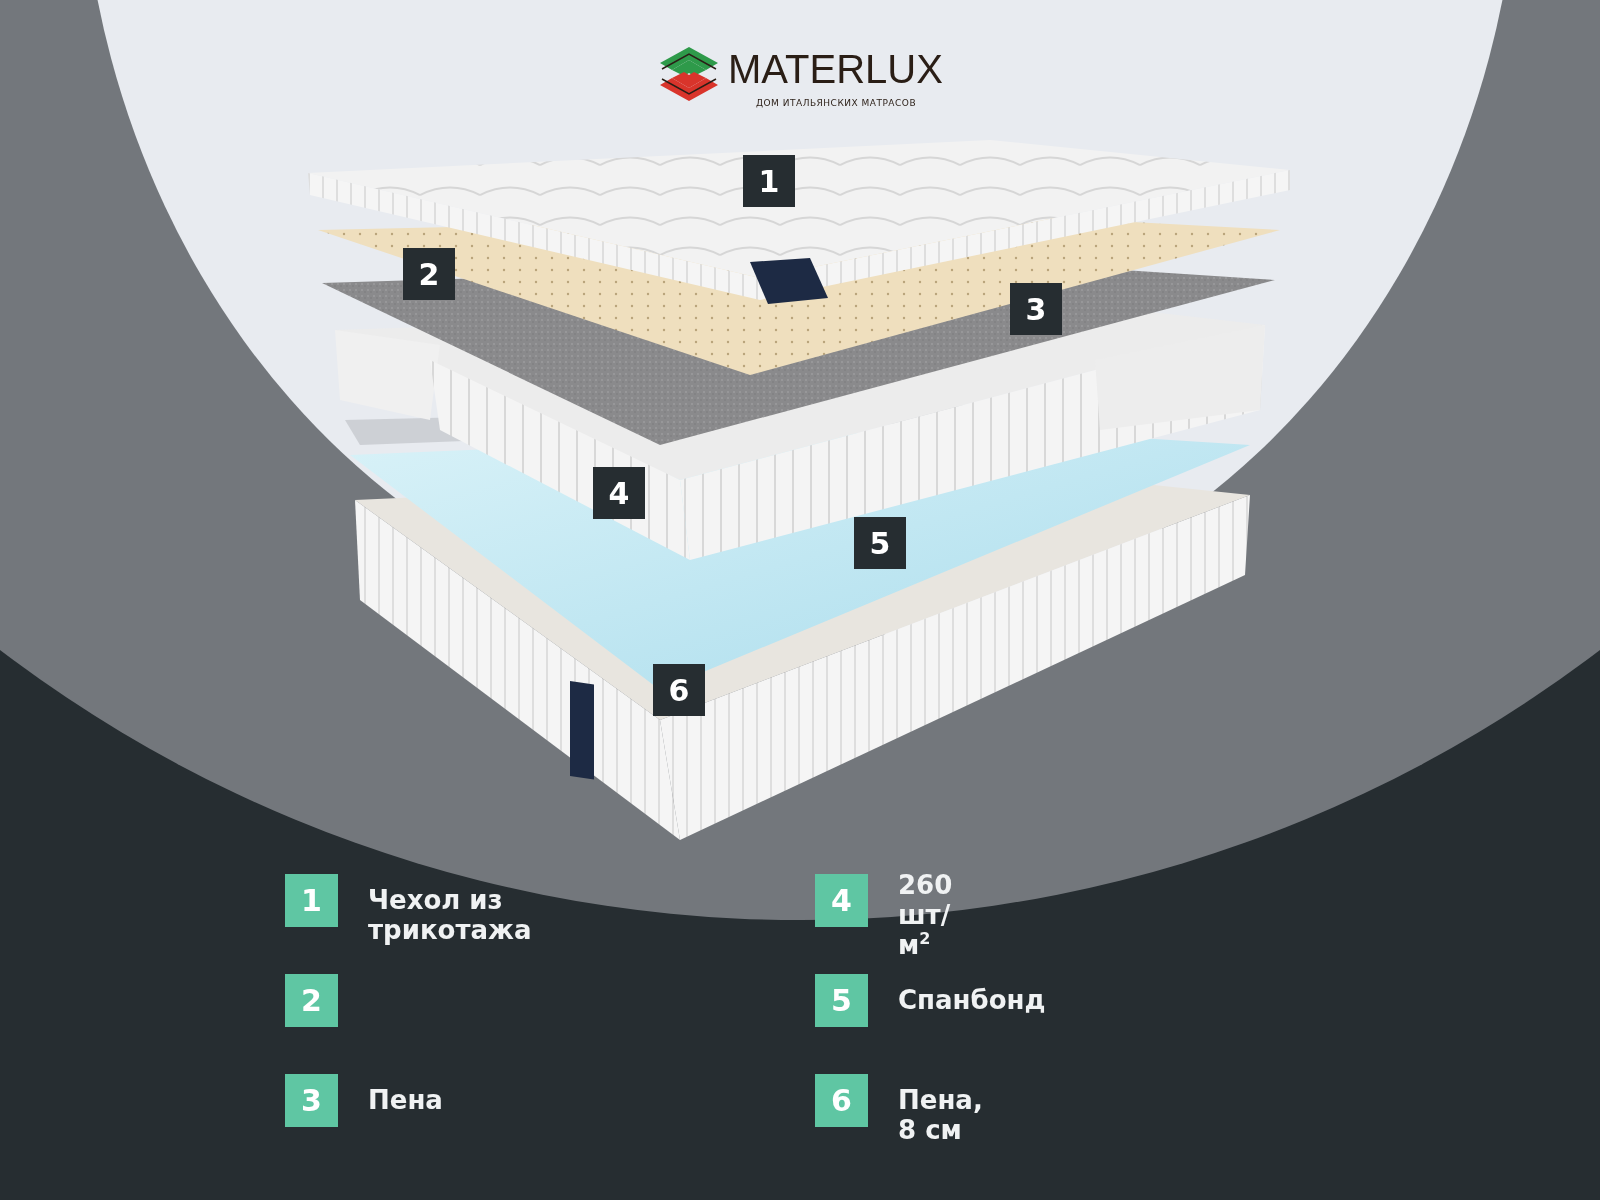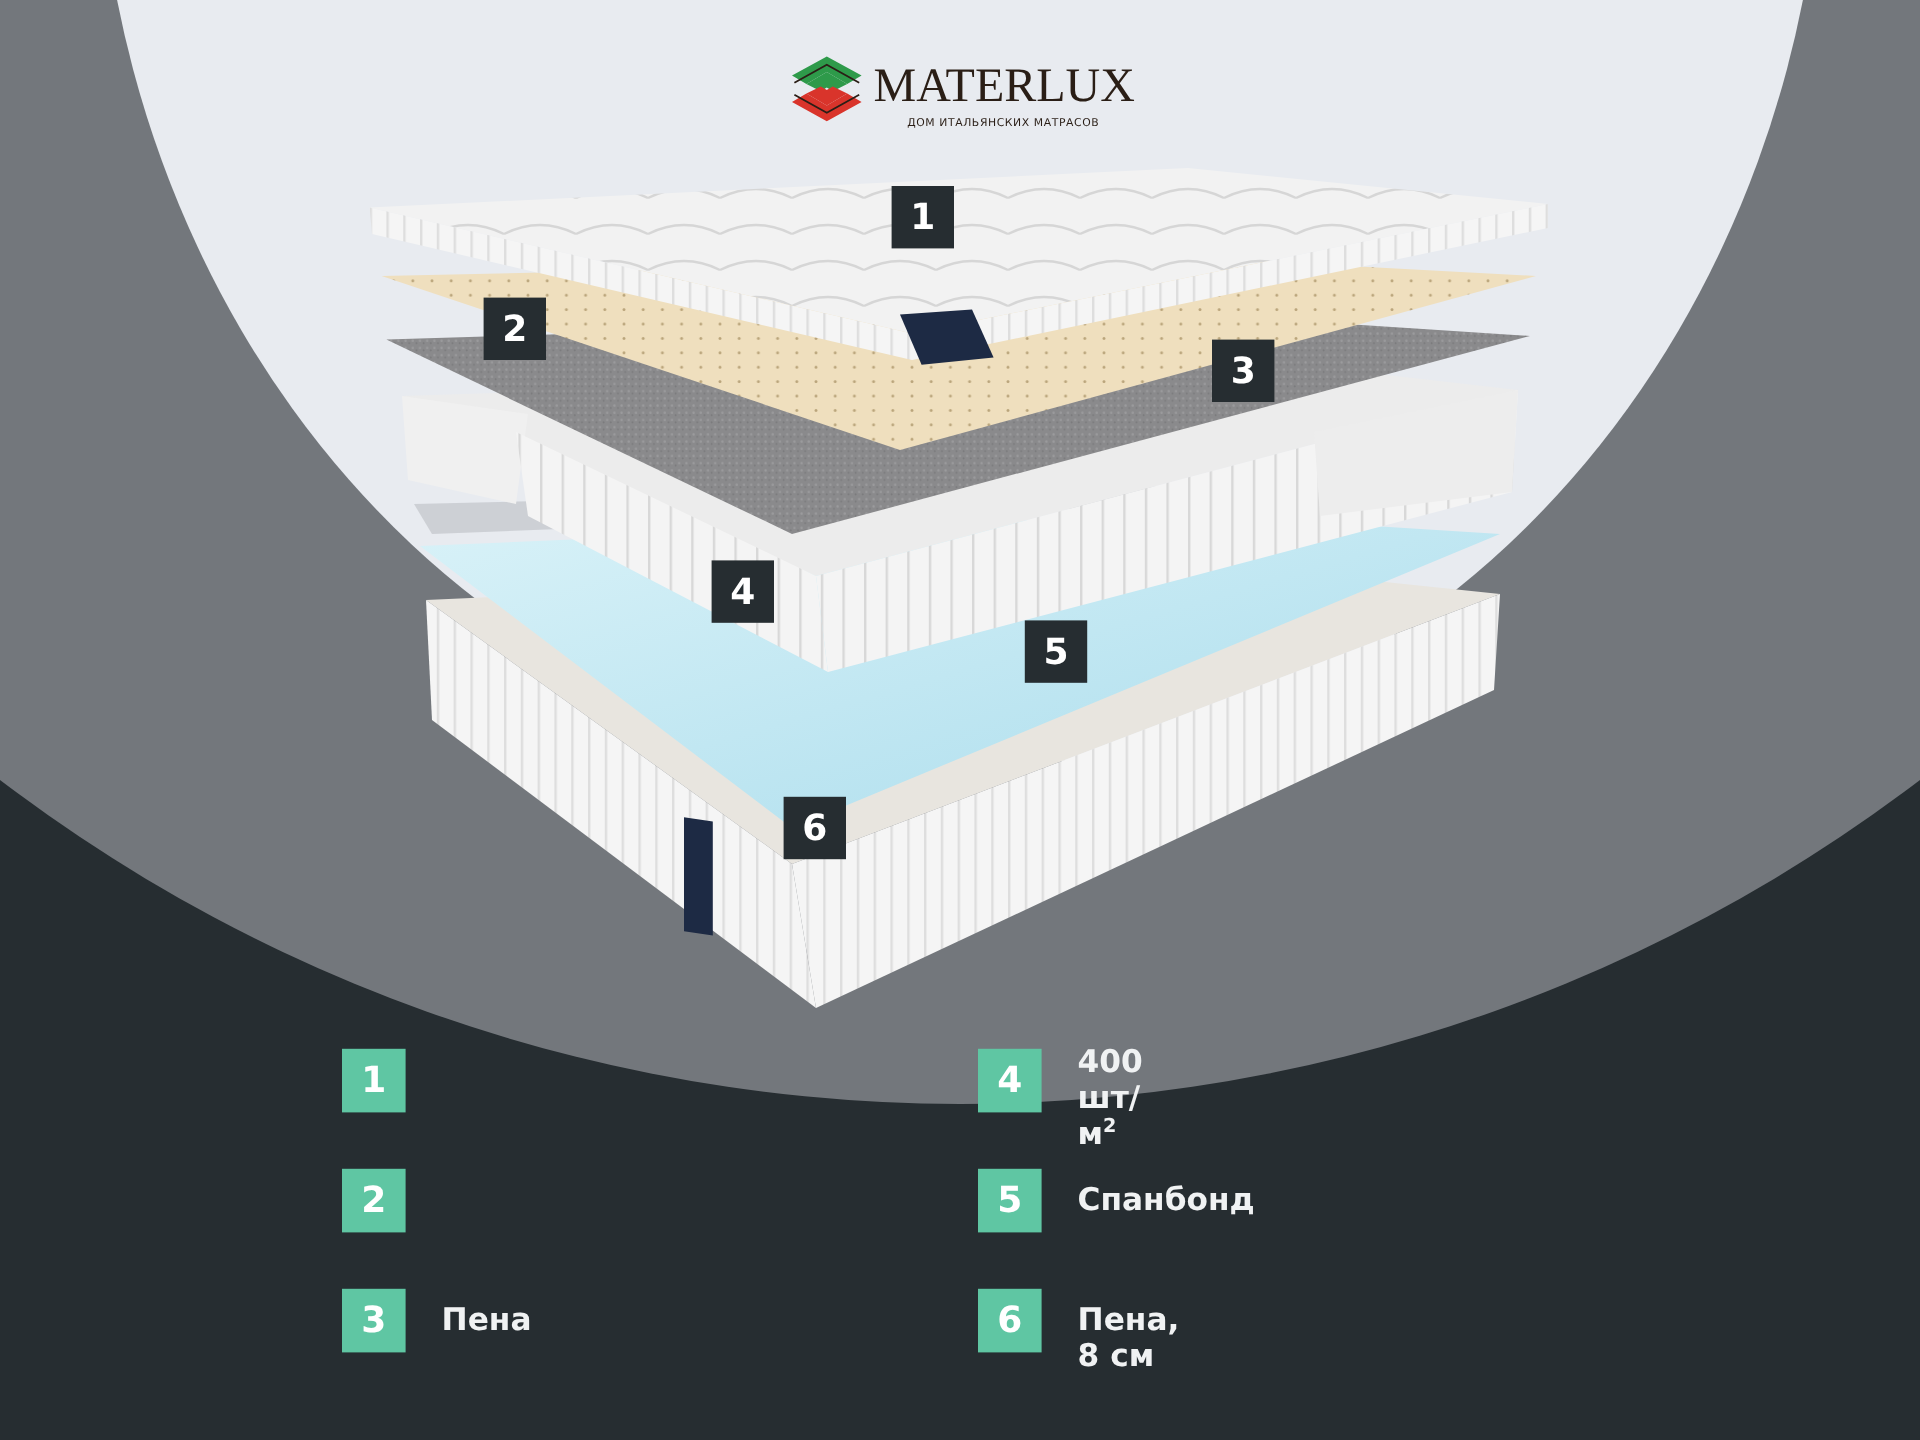--- a/index.html
+++ b/index.html
@@ -3,21 +3,21 @@
   <meta charset="utf-8">
   <style>
     html, body { margin:0; padding:0; }
     body { width:1600px; height:1200px; overflow:hidden; position:relative; background:#262d31; font-family:"DejaVu Sans", sans-serif; }
     .bg-circle-outer { position:absolute; left:-520px; top:-1720px; width:2640px; height:2640px; border-radius:50%; background:#73777c; }
     .bg-circle-inner { position:absolute; left:80px; top:-1000px; width:1440px; height:1640px; border-radius:50%; background:#e8ebf0; }
 
     
     .logo { position:absolute; left:658px; top:45px; width:300px; height:70px; }
     .logo-mark { position:absolute; left:0; top:0; }
-    .logo-word { position:absolute; left:70px; top:2px; font-family:Liberation Serif, serif; font-size:40px; color:#2a1e16; letter-spacing:0px; }
+    .logo-word { position:absolute; left:70px; top:2px; font-family:Liberation Sans, sans-serif; font-size:40px; color:#2a1e16; letter-spacing:0px; }
     .logo-tag { position:absolute; left:98px; top:53px; font-size:9px; font-weight:normal; letter-spacing:0.5px; color:#2a1e16; white-space:nowrap; }
 
     
     .illus { position:absolute; left:0; top:0; width:1600px; height:860px; }
 
     .num-badge { position:absolute; width:52px; height:52px; background:#262d31; color:#fff; font-size:30px; font-weight:bold; display:flex; align-items:center; justify-content:center; }
 
     
     .legend { position:absolute; left:0; top:0; }
     .leg-item { position:absolute; display:flex; align-items:flex-start; }
@@ -114,33 +114,34 @@
 <div class="num-badge" style="left:743px;top:155px;">1</div>
 <div class="num-badge" style="left:403px;top:248px;">2</div>
 <div class="num-badge" style="left:1010px;top:283px;">3</div>
 <div class="num-badge" style="left:593px;top:467px;">4</div>
 <div class="num-badge" style="left:854px;top:517px;">5</div>
 <div class="num-badge" style="left:653px;top:664px;">6</div>
 
 <div class="legend">
   <div class="leg-item" style="left:285px;top:874px;">
     <div class="leg-num">1</div>
+    <div class="leg-text single">Чехол из трикотажа</div>
   </div>
   <div class="leg-item" style="left:285px;top:974px;">
     <div class="leg-num">2</div>
   </div>
   <div class="leg-item" style="left:285px;top:1074px;">
     <div class="leg-num">3</div>
     <div class="leg-text single">Пена</div>
   </div>
 
   <div class="leg-item" style="left:815px;top:874px;">
     <div class="leg-num">4</div>
     <div class="leg-text" style="margin-top:-4px;">
-      <div><span>400 шт/м</span><sup>2</sup></div>
+      <div><span>260 шт/м</span><sup>2</sup></div>
     </div>
   </div>
   <div class="leg-item" style="left:815px;top:974px;">
     <div class="leg-num">5</div>
     <div class="leg-text single">Спанбонд</div>
   </div>
   <div class="leg-item" style="left:815px;top:1074px;">
     <div class="leg-num">6</div>
     <div class="leg-text single">Пена, 8 см</div>
   </div>

